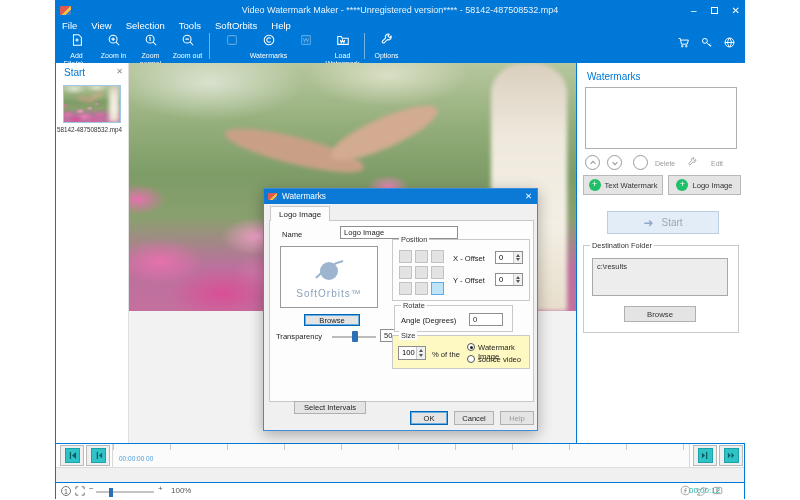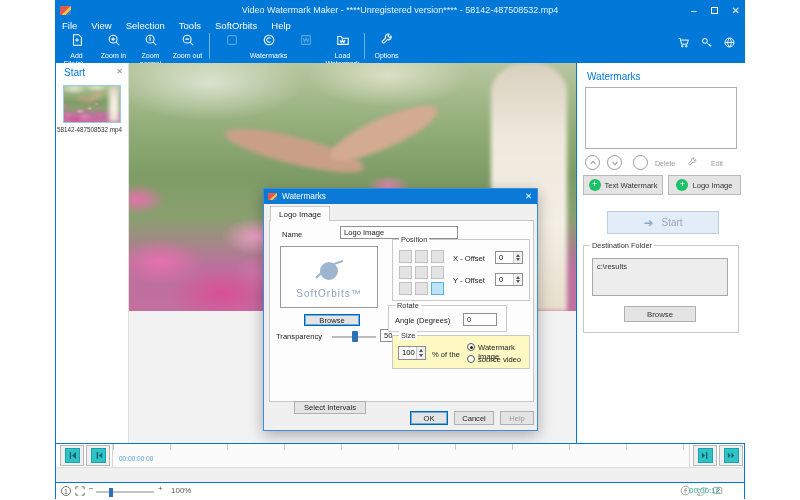--- a/index.html
+++ b/index.html
@@ -328,21 +328,21 @@
           <span class="dl" style="left:60px;top:36px;">Y - Offset</span>
           <div class="spin" style="left:102px;top:33px;width:28px;height:13px;">
             <span class="val">0</span>
             <span class="arrows">
                   <span class="tri-up"></span>
                   <span class="tri-dn"></span>
                 </span>
           </div>
         </div>
 
-        <div class="fieldset" style="left:118px;top:84px;width:119px;height:27px;background:#fdfdfd;">
+        <div class="fieldset" style="left:124px;top:84px;width:119px;height:27px;background:#fdfdfd;">
           <span class="legend" style="background:#fdfdfd;">Rotate</span>
           <span class="dl" style="left:6px;top:10px;text-align:right;">Angle (Degrees)</span>
           <div class="tinput" style="left:74px;top:7px;width:34px;height:13px;">0</div>
         </div>
 
         <div class="fieldset" style="left:122px;top:114px;width:138px;height:34px;background:#fef9c3;">
           <span class="legend" style="background:#fdfdfd;">Size</span>
           <div class="spin" style="left:5px;top:10px;width:28px;height:14px;">
             <span class="val">100</span>
             <span class="arrows">

